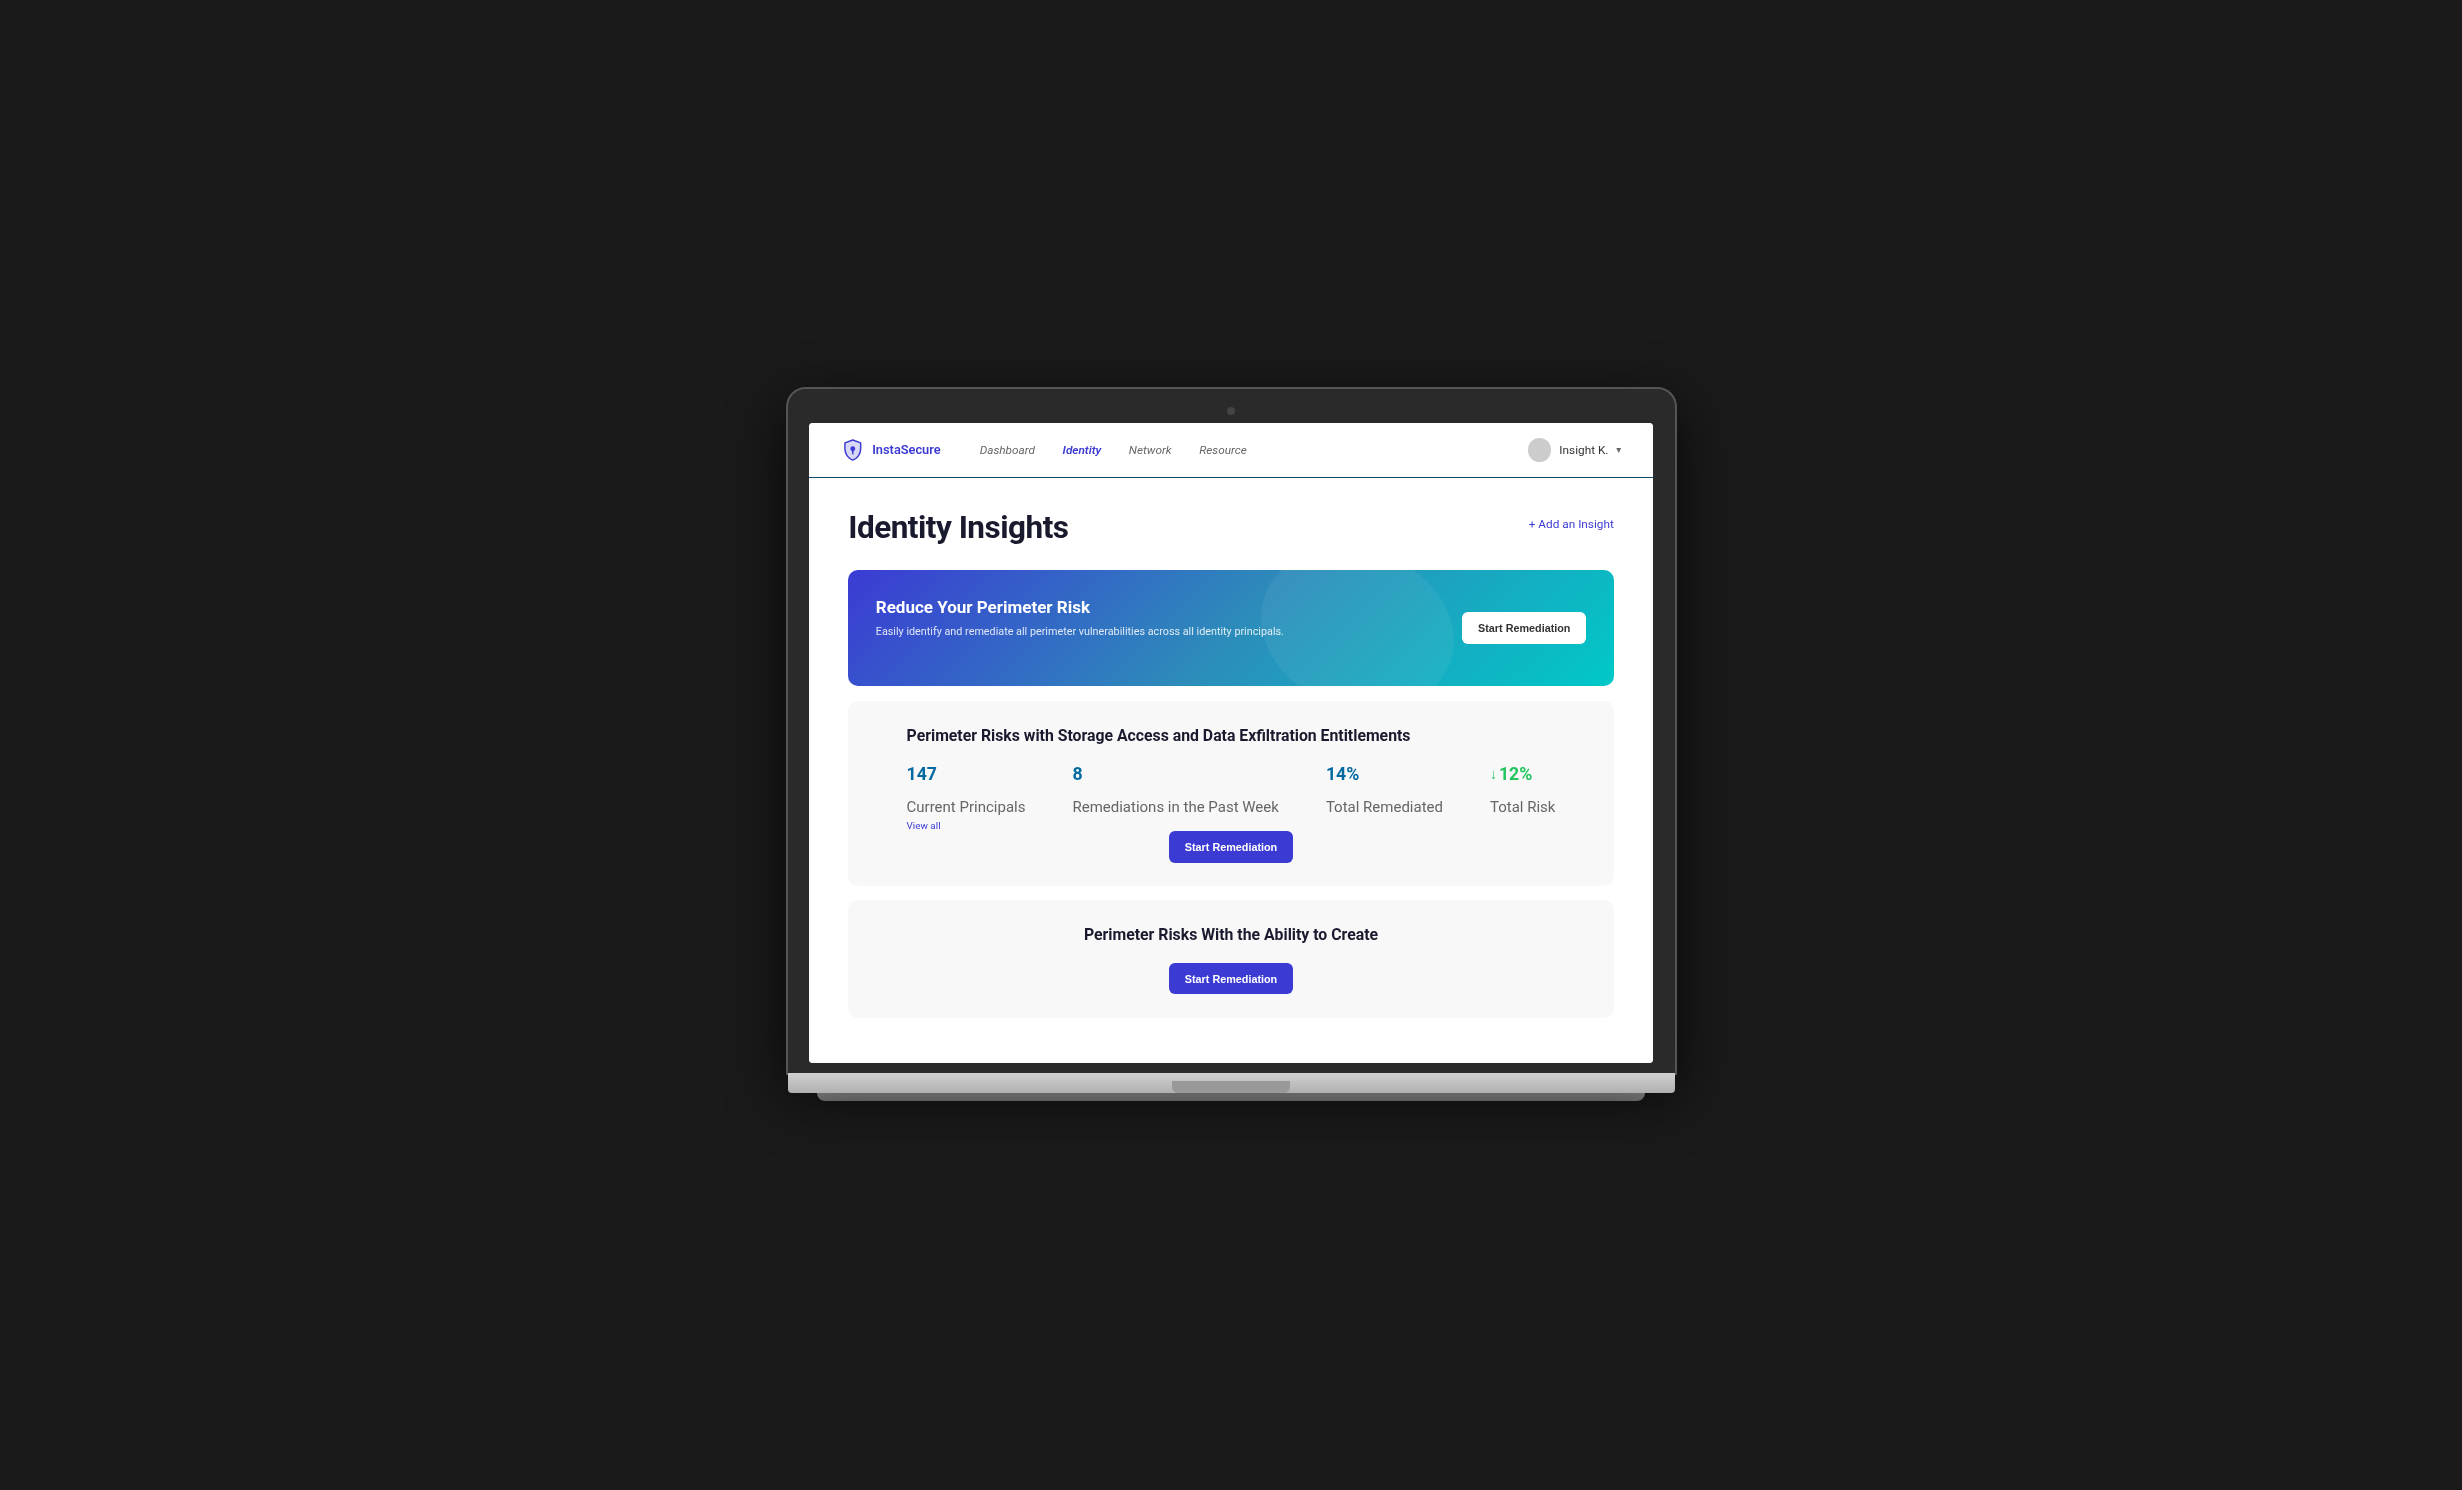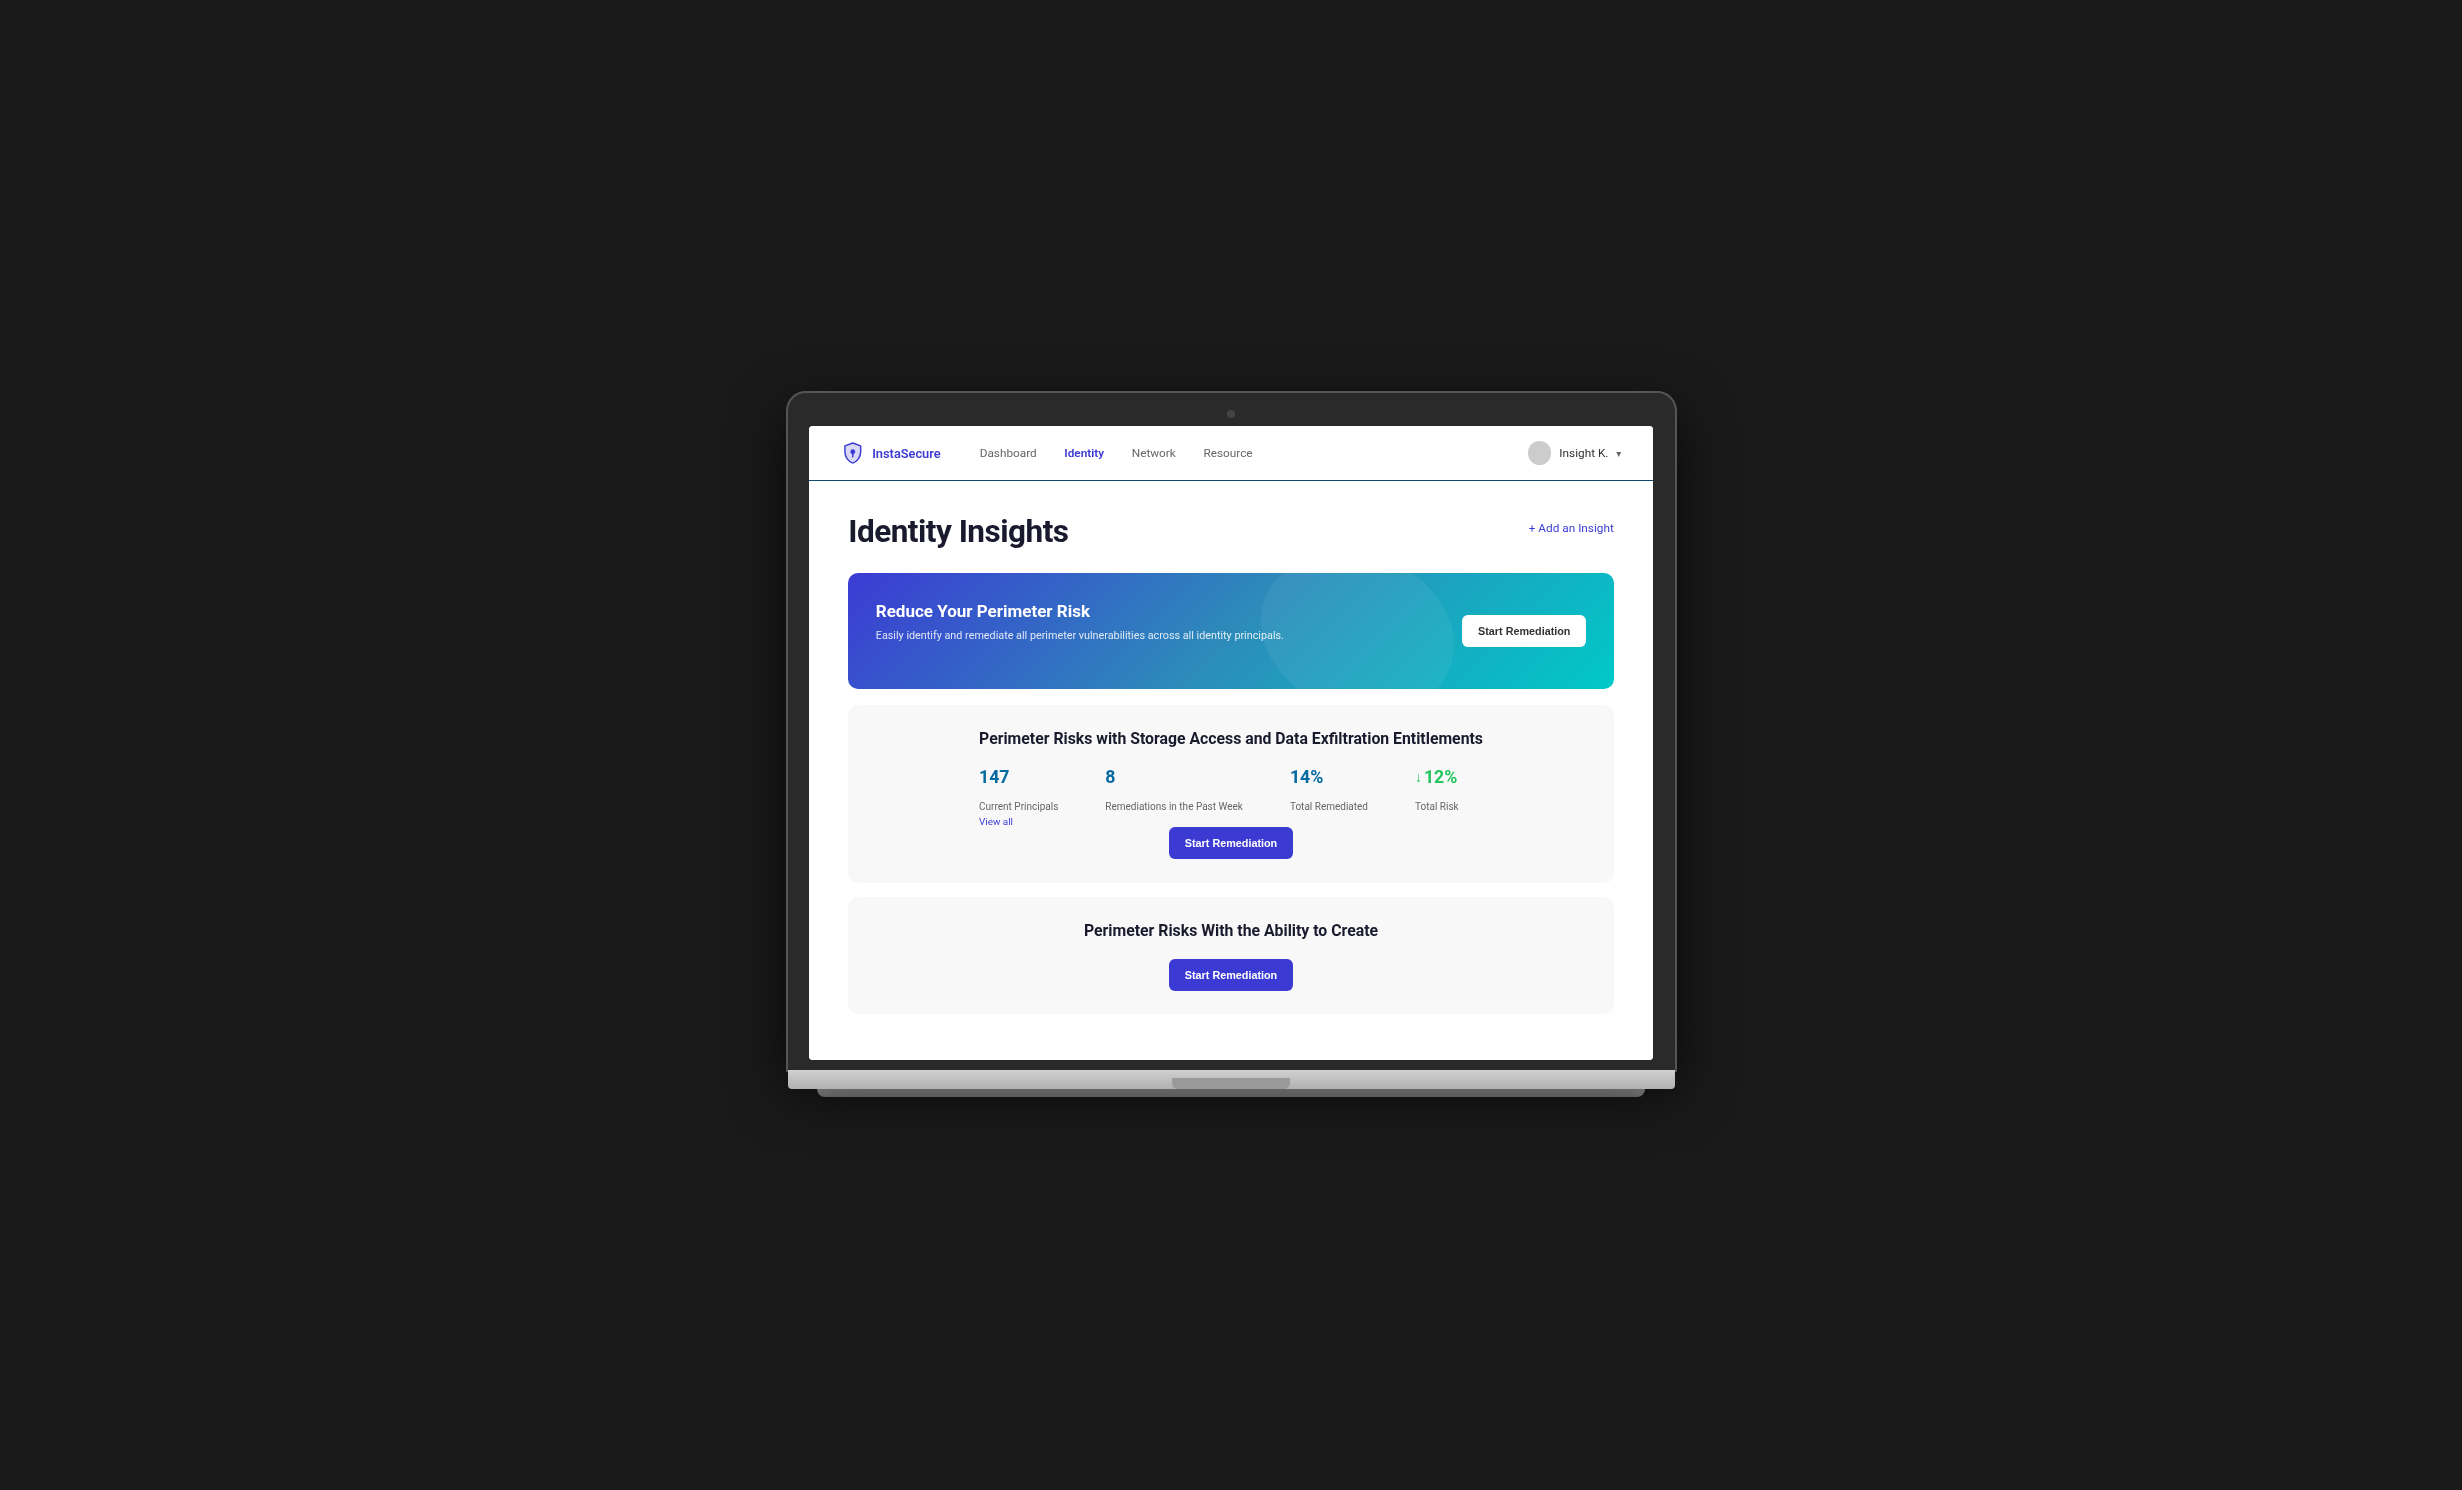--- a/index.html
+++ b/index.html
@@ -100,20 +100,21 @@
       font-size: 12.8px;
       font-weight: 600;
       color: #3b3bd4;
     }
 
     .nav-links {
       display: flex;
       gap: 27.6px;
       flex: 1;
       align-items: center;
+      font-style: italic;
     }
 
     .nav-link {
       font-size: 11.8px;
       color: #666;
       text-decoration: none;
       cursor: pointer;
     }
 
     .nav-link.active {
@@ -286,21 +287,21 @@
       font-size: 17.7px;
       font-weight: 700;
       color: #0369a1;
     }
 
     .risk-stat-value.green {
       color: #22c55e;
     }
 
     .risk-stat-label {
-      font-size: 10px;
+      font-size: 15px;
       color: #666;
       margin-top: 14px;
     }
 
     .view-all-link {
       font-size: 9.9px;
       color: #3b3bd4;
       cursor: pointer;
       margin-top: 3.9px;
       text-decoration: none;

